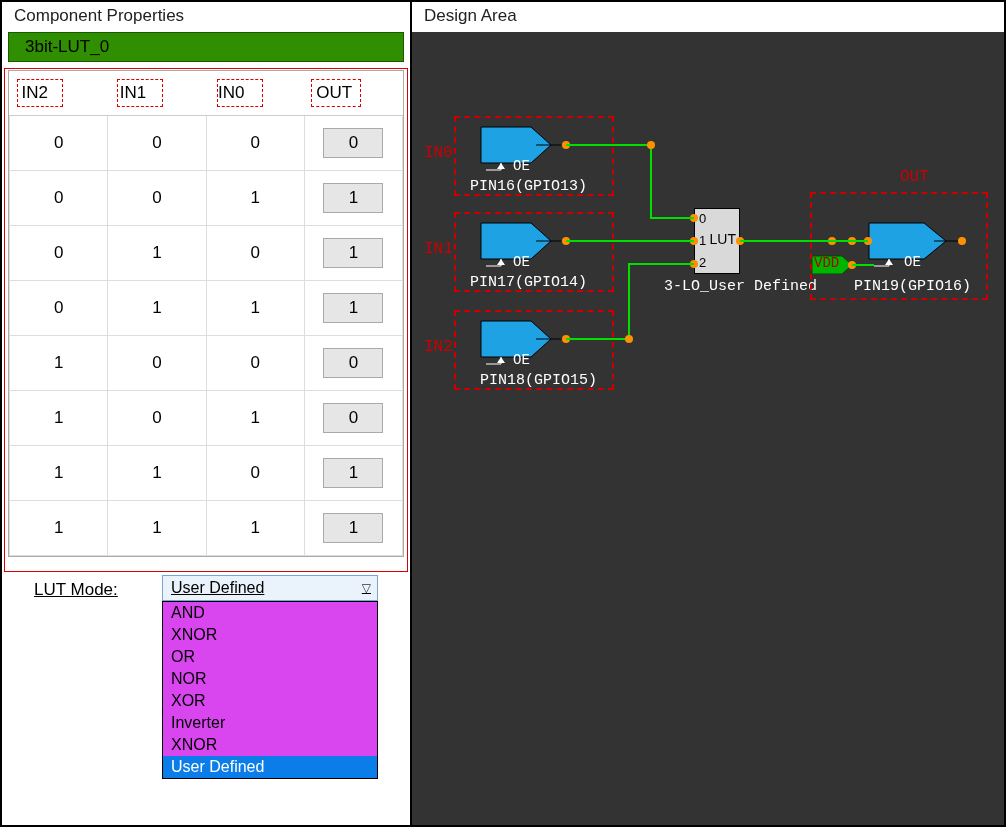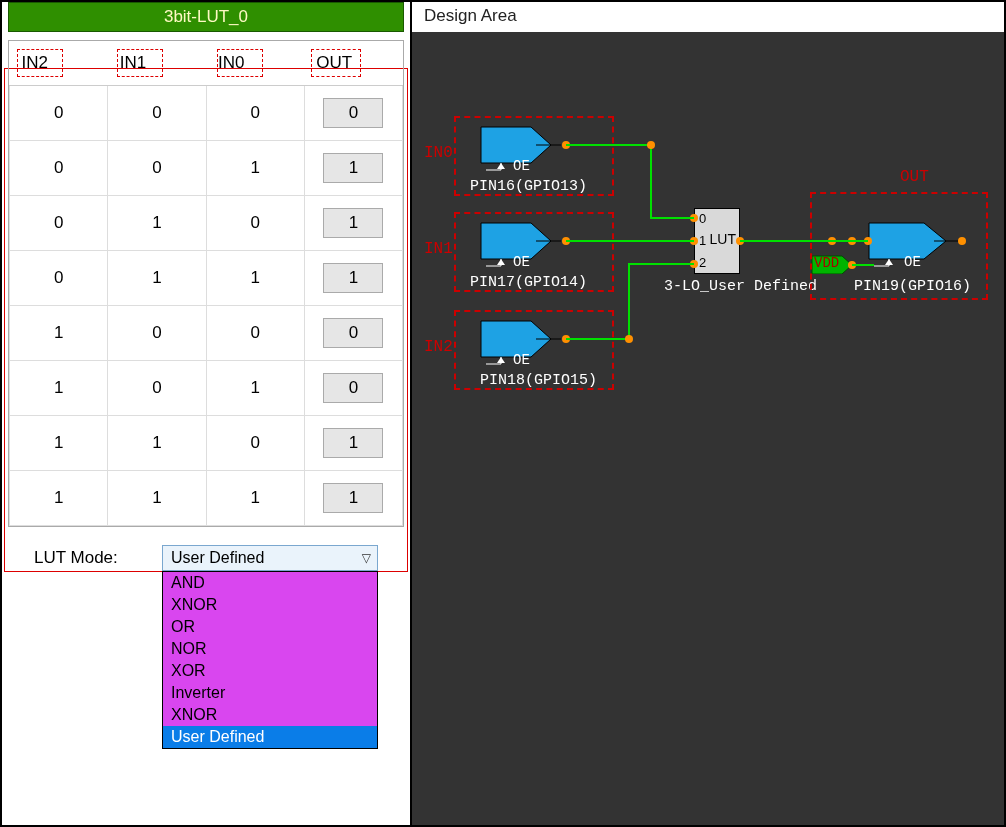--- a/index.html
+++ b/index.html
@@ -1,30 +1,30 @@
 <!DOCTYPE html>
 <html><head>
 <meta charset="utf-8">
 <style>
   * { box-sizing: border-box; font-family: Arial, Helvetica, sans-serif; }
   body { margin: 0; background: #fff; }
   .app { width: 1006px; height: 827px; border: 2px solid #000; display: flex; position: relative; }
   .left-panel { width: 410px; border-right: 2px solid #000; display: flex; flex-direction: column; }
   .right-panel { flex: 1; display: flex; flex-direction: column; }
   .panel-header { font-size: 17px; padding: 4px 12px 6px 12px; color: #222; }
-  .green-bar { background: #2f8f00; color: #fef9c3; text-align: center; font-size: 17px; padding: 4px 16px; margin: 0 6px; border: 1px solid #195a00; }
+  .green-bar { background: #2f8f00; color: #000000; font-size: 17px; padding: 4px 16px; margin: 0 6px; border: 1px solid #195a00; }
   .table-wrap { margin: 8px 6px 6px 6px; border: 1px solid #aaa; position: relative; }
   table.lut { width: 100%; border-collapse: collapse; table-layout: fixed; }
   table.lut th { text-align: left; font-weight: normal; font-size: 17px; padding: 12px 8px 12px 12px; border-bottom: 1px solid #ccc; }
   table.lut td { text-align: center; font-size: 17px; padding: 12px 4px; border: 1px solid #ddd; }
   table.lut td.outcell { }
   .out-btn { display:inline-block; width: 60px; padding: 4px 0; background: #e6e6e6; border: 1px solid #aaa; text-align: center; cursor: pointer; }
   .hdr-dash { position: absolute; border: 1px dashed #d00; pointer-events:none; }
   .red-box { position:absolute; border:1px solid #d00; left:2px; top:66px; width:404px; height:504px; pointer-events:none; }
-  .lut-mode-row { display:flex; align-items:flex-start; margin: 12px 18px 0 32px; font-size:17px; position:relative; }
+  .lut-mode-row { display:flex; align-items:center; margin: 12px 18px 0 32px; font-size:17px; position:relative;text-decoration:underline; }
   .lut-mode-label { width: 128px; padding-top:3px; }
   .select-box { border:1px solid #7aa7cf; width: 216px; height: 26px; display:flex; align-items:center; justify-content:space-between; padding: 0 6px 0 8px; background:#eaf3fb; cursor:pointer; font-size:16px; }
   .chev { font-size:12px; color:#333; }
   .dropdown-list { position:absolute; left:128px; top:26px; width:216px; background:#d946ef; border:1px solid #000; font-size:16px; z-index:5; }
   .dropdown-list div { padding:2px 8px; cursor:pointer; }
   .dropdown-list div.sel { background:#0a7de8; color:#fff; }
 
   
   .design-canvas { flex:1; background:#333; position:relative; overflow:hidden; font-family: "Courier New", monospace; }
   .node-box { position:absolute; border:2px dashed #c00; }
@@ -38,20 +38,21 @@
   .lut-block .num { position:absolute; left:4px; font-size:13px; color:#000;}
   .lut-block .lbl { position:absolute; right:3px; top:22px; font-size:14px; color:#000;}
   .vdd { position:absolute; width:40px; height:20px; }
   .oe-label { position:absolute; color:#fff; font-size:14px; font-family:"Courier New", monospace;text-align:center; }
 </style>
 </head>
 <body>
 
 <div class="app">
   <div class="left-panel">
+    <div class="panel-header">Component Properties</div>
     <div class="green-bar">3bit-LUT_0</div>
     <div class="red-box"></div>
 
     <div class="table-wrap">
       <div class="hdr-dash" style="left:8px; top:8px; width:46px; height:28px;"></div>
       <div class="hdr-dash" style="left:108px; top:8px; width:46px; height:28px;"></div>
       <div class="hdr-dash" style="left:208px; top:8px; width:46px; height:28px;"></div>
       <div class="hdr-dash" style="left:302px; top:8px; width:50px; height:28px;"></div>
       <table class="lut">
         <thead>

